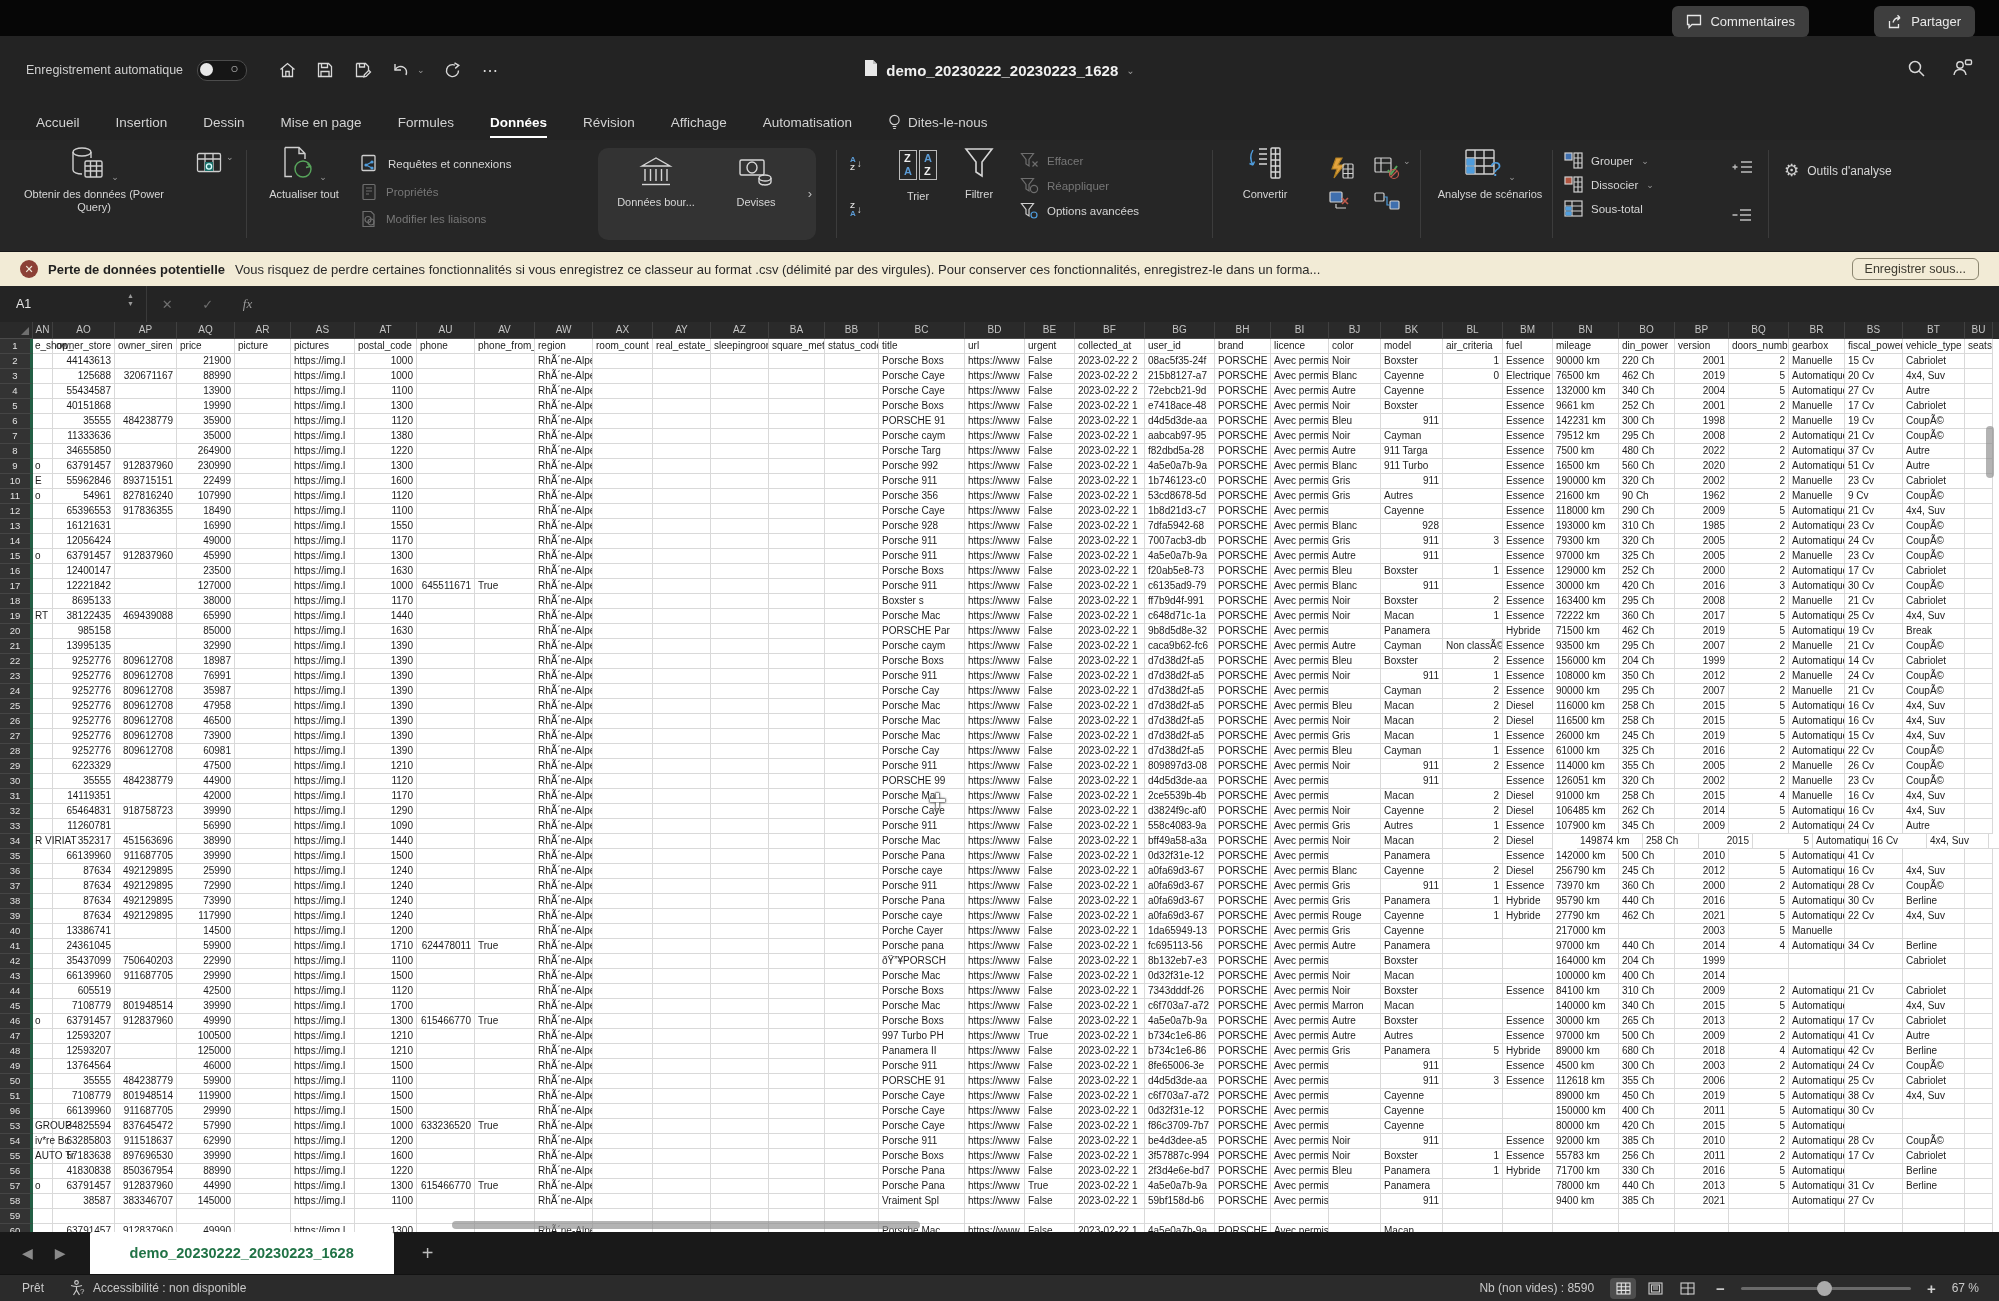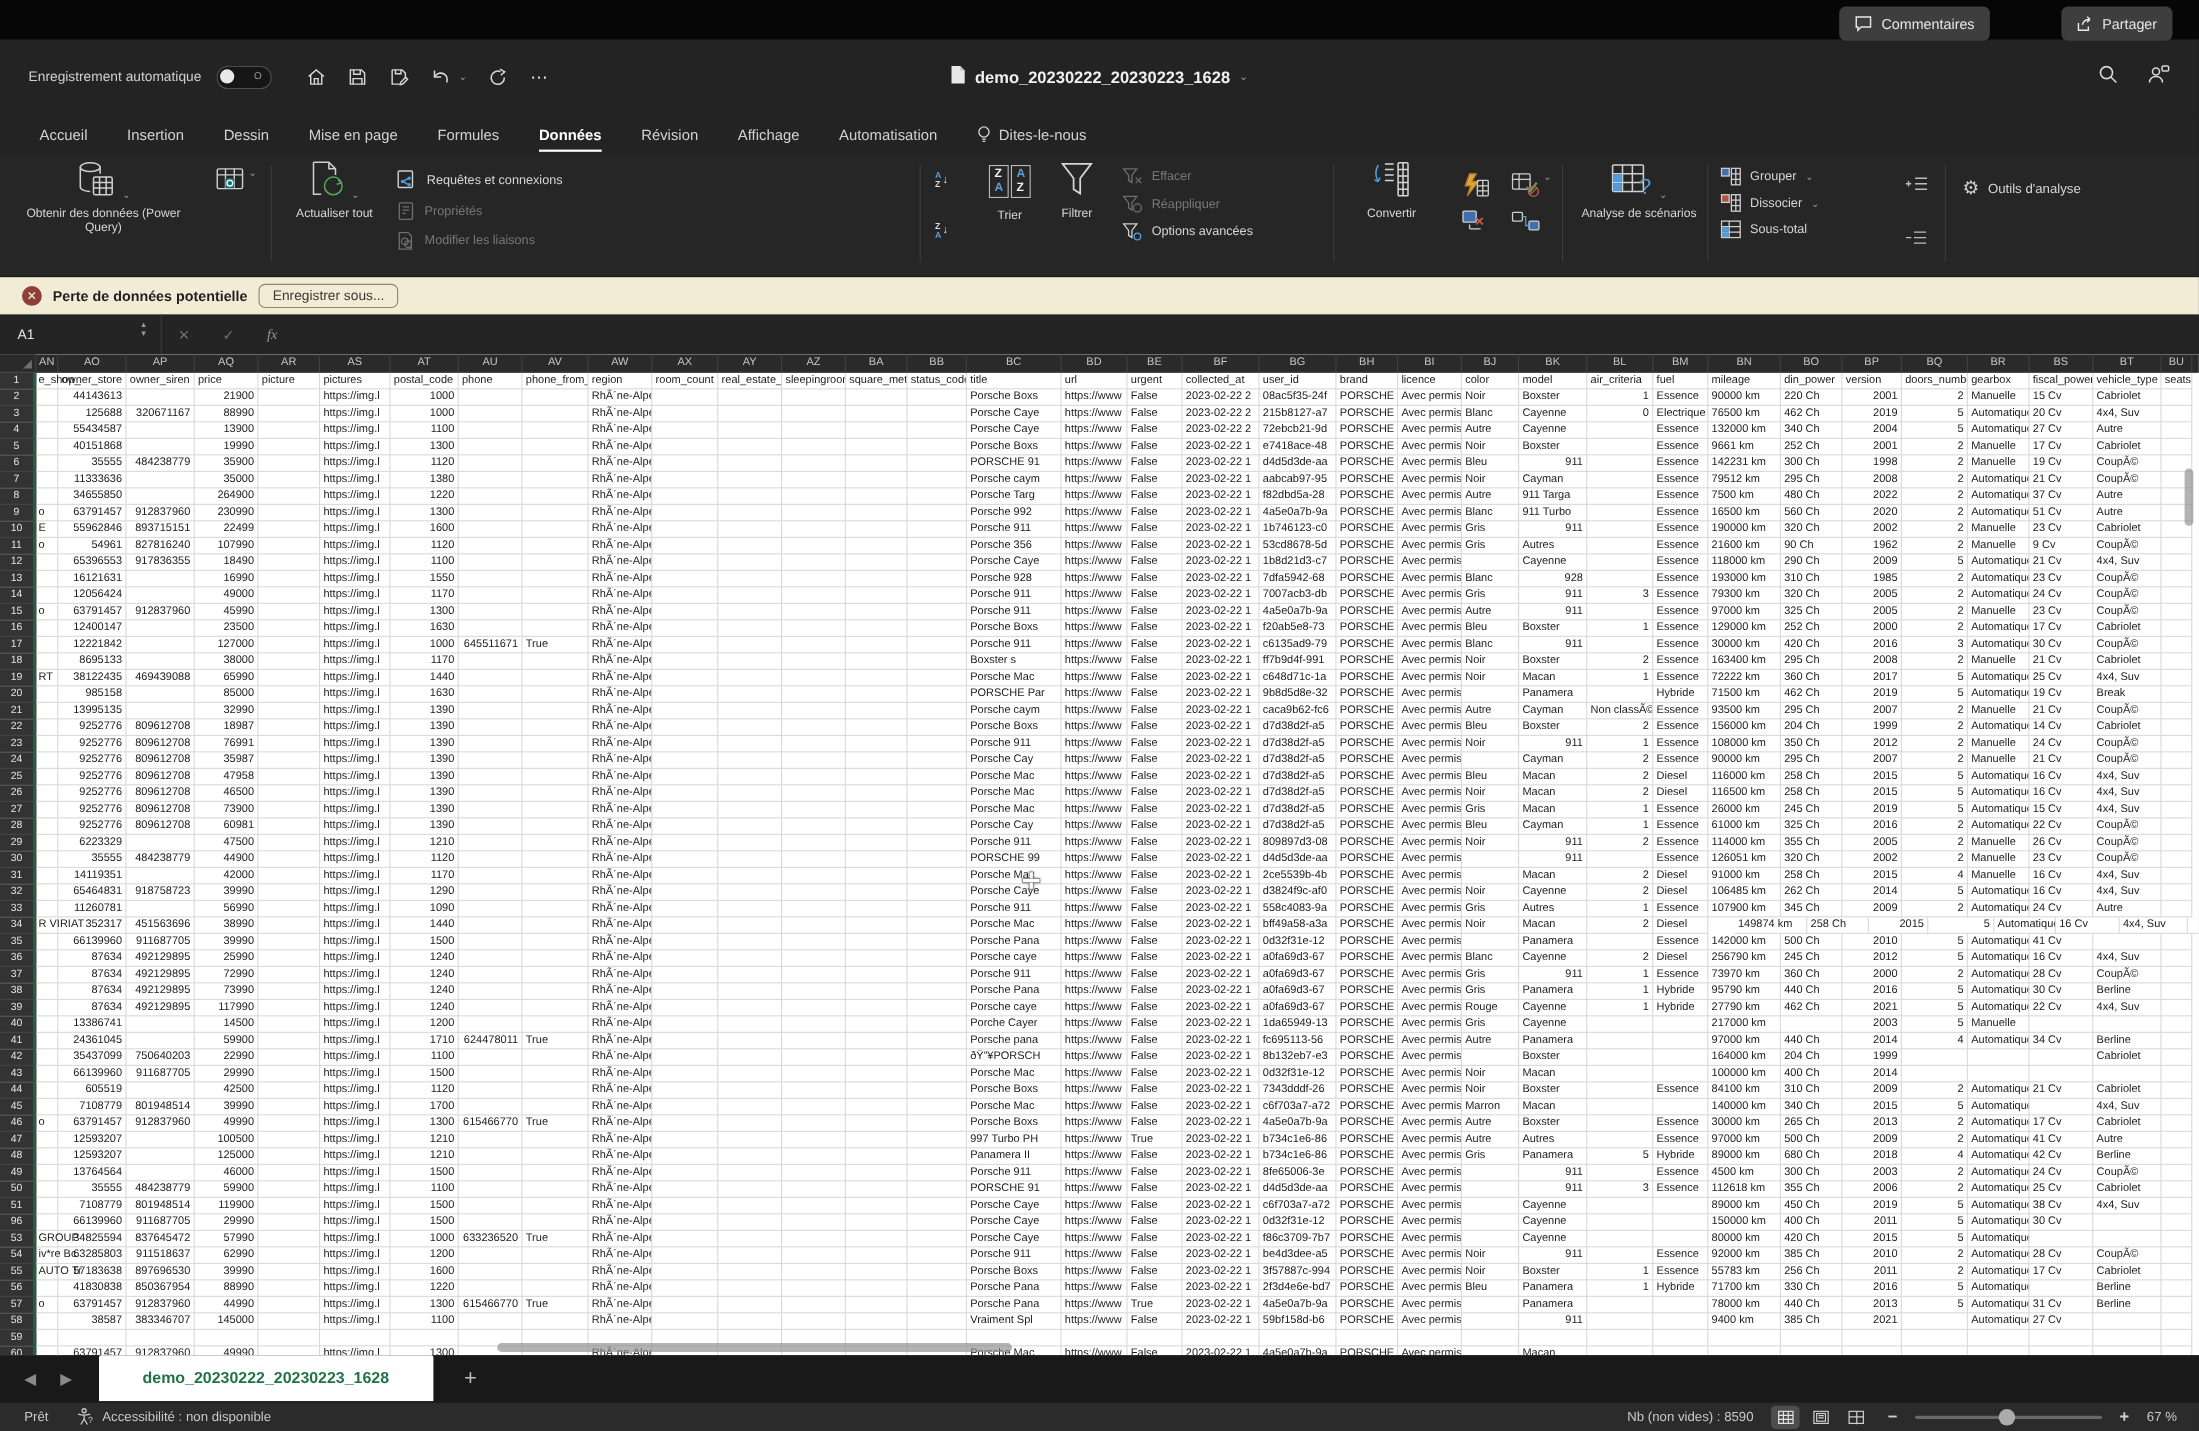--- a/index.html
+++ b/index.html
@@ -253,20 +253,40 @@
       <span class="srow dis">
         <svg width="18" height="18" viewBox="0 0 18 18" fill="none" stroke="#6e6e6e" stroke-width="1.2">
             <path d="M3 1.5 H11 L14 4.5 V16.5 H3 Z"></path>
             <circle cx="11" cy="12" r="3"></circle>
             <circle cx="8" cy="9.5" r="3"></circle>
           </svg>
         <span>Modifier les liaisons</span>
       </span>
     </div>
 
+    <div class="tilebox">
+      <div class="tile" style="left:10px;width:96px;">
+        <svg width="34" height="32" viewBox="0 0 34 32" fill="none" stroke="#d6d6d6" stroke-width="1.4">
+            <path d="M3 10 L17 2 L31 10 H3 Z"></path>
+            <path d="M6 13 V25 M11.5 13 V25 M17 13 V25 M22.5 13 V25 M28 13 V25"></path>
+            <path d="M3 28.5 H31"></path>
+          </svg>
+        <span>Données bour...</span>
+      </div>
+      <div class="tile" style="left:118px;width:80px;">
+        <svg width="36" height="32" viewBox="0 0 36 32" fill="none" stroke="#d6d6d6" stroke-width="1.4">
+            <rect x="2" y="4" width="24" height="15" rx="1.5"></rect>
+            <ellipse cx="14" cy="11.5" rx="5" ry="5.5"></ellipse>
+            <ellipse cx="27" cy="22" rx="6" ry="3"></ellipse>
+            <path d="M21 22 V26 C21 27.6 23.7 29 27 29 C30.3 29 33 27.6 33 26 V22"></path>
+          </svg>
+        <span>Devises</span>
+      </div>
+      <span class="tile-chev">›</span>
+    </div>
 
     <div class="rdiv" style="left:836px;"></div>
 
     <div class="sortmini" style="position:absolute;left:850px;top:16px;">
       <span class="col">
           <span class="blue">A</span>
           <span>Z</span>
         </span>
         <span class="arr">↓</span>
     </div>
@@ -423,20 +443,21 @@
 
     <span class="srow" style="position:absolute;left:1784px;top:20px;font-size:12px;">
       <span style="font-size:17px;color:#cfcfcf;">⚙</span>
       <span>Outils d'analyse</span>
     </span>
   </div>
 
   <div id="warnbar">
     <span class="warn-ic">✕</span>
     <span class="warn-strong">Perte de données potentielle</span>
+    <span class="warn-text">Vous risquez de perdre certaines fonctionnalités si vous enregistrez ce classeur au format .csv (délimité par des virgules). Pour conserver ces fonctionnalités, enregistrez-le dans un forma...</span>
     <button class="warn-btn">Enregistrer sous...</button>
   </div>
 
   <div id="formulabar">
     <div class="namebox">
       <span>A1</span>
       <span class="spinner">
           <span>▲</span>
           <span>▼</span>
         </span>

